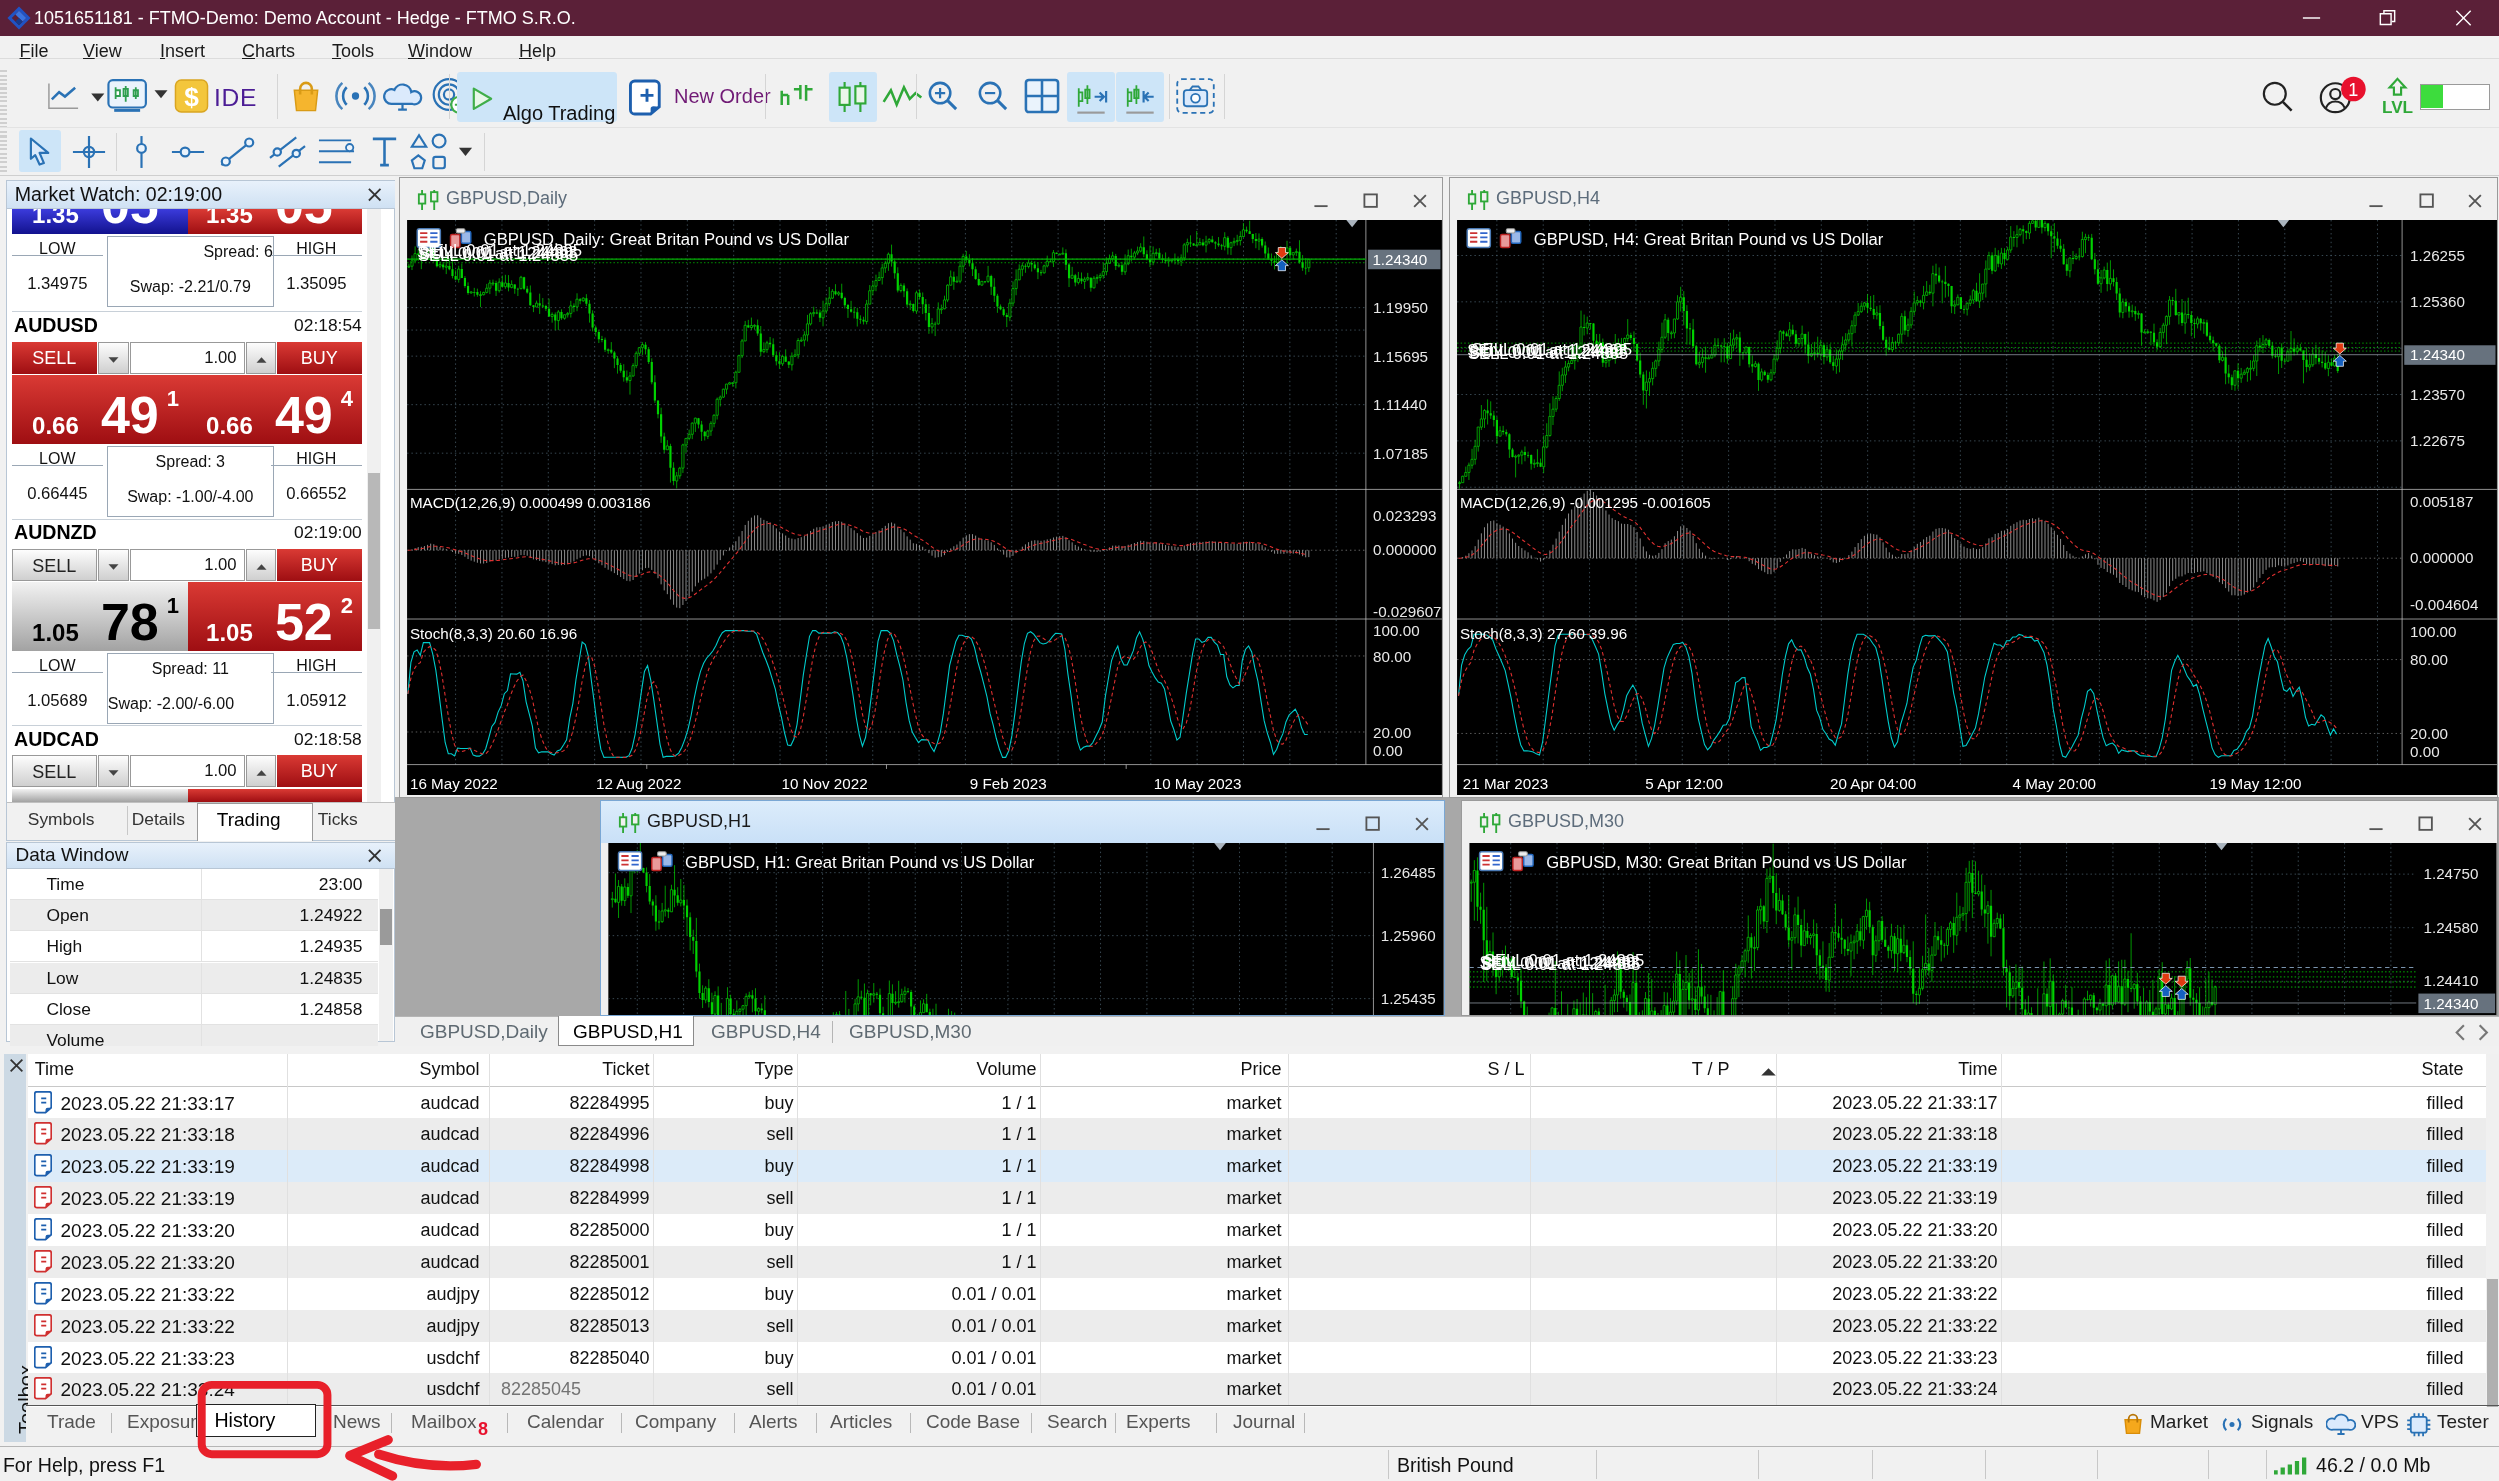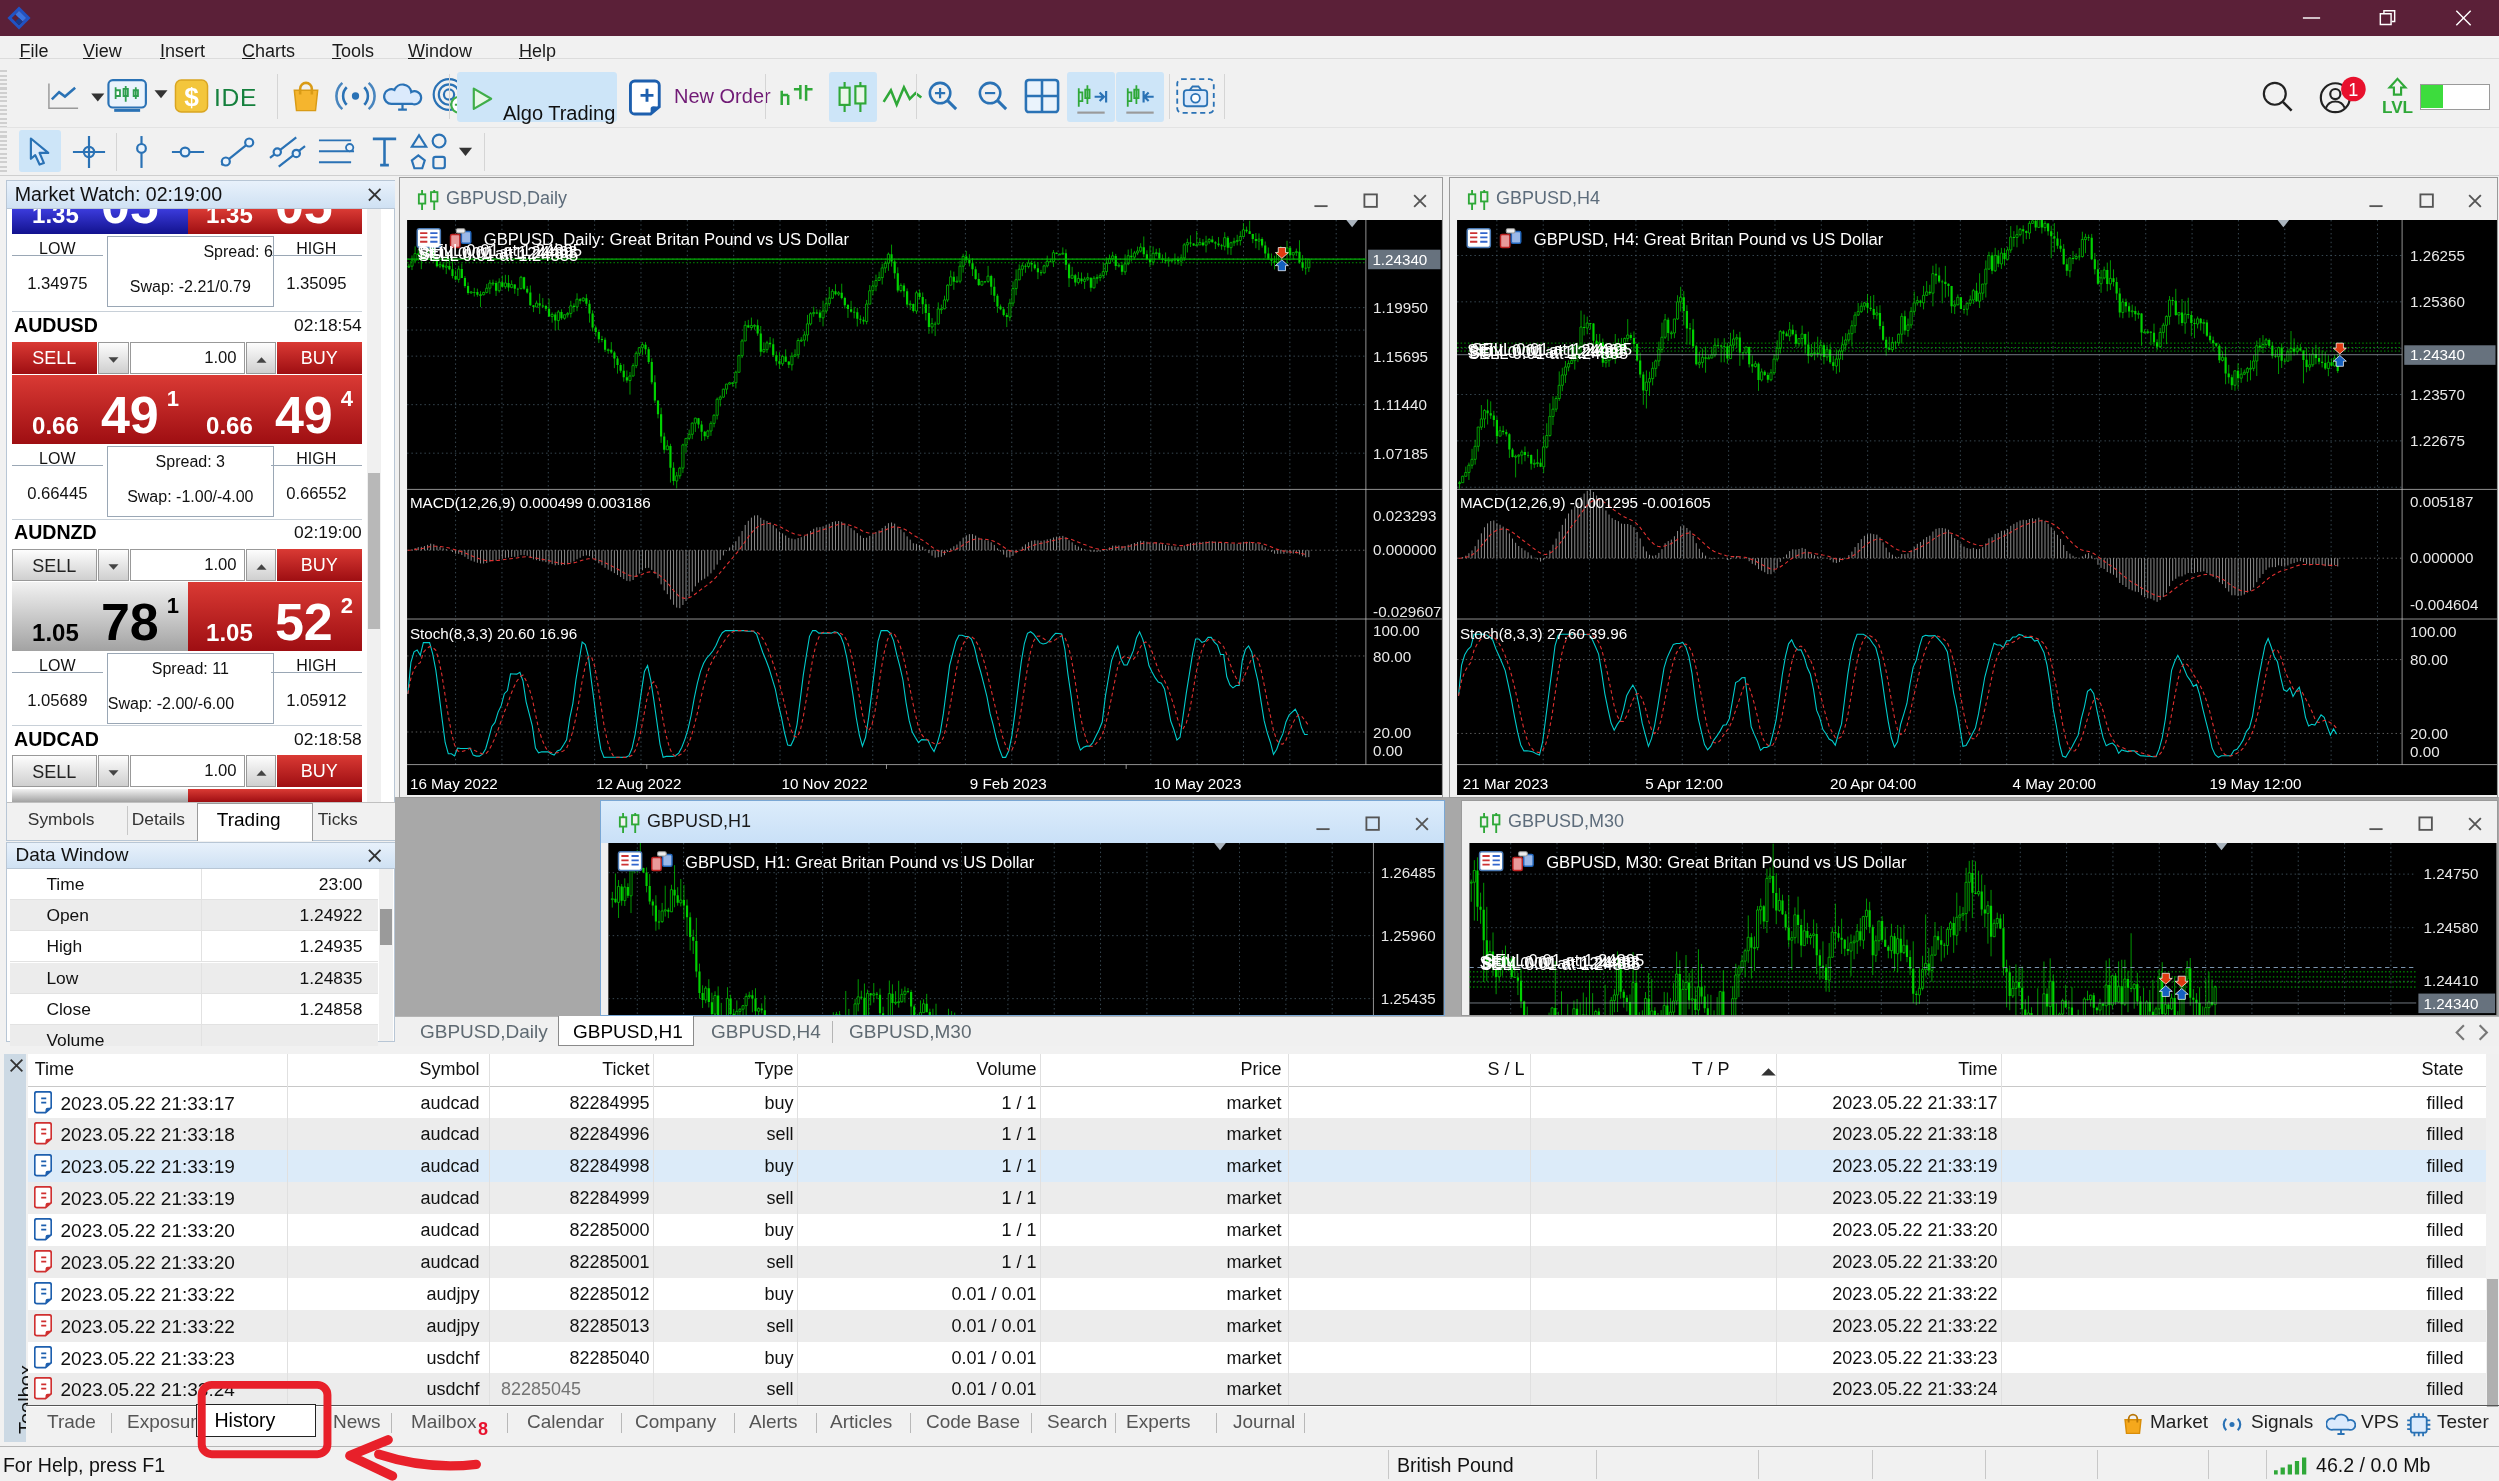--- a/index.html
+++ b/index.html
@@ -6,20 +6,21 @@
 .a{position:absolute;white-space:nowrap}
 svg{display:block}
 </style></head><body>
 <div class="a" style="left:0;top:0;width:2500px;height:36px;background:#5b2038">
 <svg class="a" style="left:5.8px;top:5px" width="26" height="26" viewBox="0 0 36 36">
 <path d="M18 2 L34 18 18 34 2 18Z" fill="#2053c4"></path>
 <path d="M18 8 L28 18 18 28 8 18Z" fill="#5b2038"></path>
 <path d="M18 8 L28 18 23 23 13 13Z" fill="#3a74e0"></path>
 <path d="M13 23 L18 28 23 23 18 18Z" fill="#163a8c"></path>
 </svg>
+<div class="a" style="left:34px;top:0;height:36px;line-height:36px;font-size:18px;color:#fff">1051651181 - FTMO-Demo: Demo Account - Hedge - FTMO S.R.O.</div>
 <svg class="a" style="left:2295px;top:0" width="33" height="36" viewBox="0 0 46 50">
       <path d="M11 25 H35" stroke="#fff" stroke-width="2"></path>
     </svg>
 <svg class="a" style="left:2371px;top:0" width="33" height="36" viewBox="0 0 46 50">
       <path d="M13 19 h15 v15 h-15 z" fill="none" stroke="#fff" stroke-width="2"></path>
       <path d="M18 19 v-4 h15 v15 h-4" fill="none" stroke="#fff" stroke-width="2"></path>
     </svg>
 <svg class="a" style="left:2447px;top:0" width="33" height="36" viewBox="0 0 46 50">
       <path d="M13 15 L33 35 M33 15 L13 35" stroke="#fff" stroke-width="2"></path>
     </svg>
@@ -43,21 +44,21 @@
 <svg class="a" style="left:107px;top:10px" width="72" height="38" viewBox="0 0 100 52">
 <rect x="2" y="4" width="52" height="38" rx="6" fill="#eaf3fc" stroke="#2a72b5" stroke-width="3"></rect>
 <path d="M12 30 V14 M12 18 h6 v8 h-6z M26 34 V12 M23 16 h6 v10 h-6z M40 30 V14 M37 18 h6 v8 h-6z" stroke="#2e9e4f" stroke-width="2.5" fill="#fff"></path>
 <path d="M10 46 H46" stroke="#2a72b5" stroke-width="4"></path>
 <path d="M66 18 l9 11 9-11z" fill="#333"></path>
 </svg>
 <svg class="a" style="left:174px;top:10px" width="35" height="38" viewBox="0 0 48 52">
 <rect x="2" y="4" width="44" height="44" rx="8" fill="#f3c63c" stroke="#d9a521" stroke-width="2"></rect>
 <text x="24" y="40" font-size="36" font-family="Liberation Sans" font-weight="bold" fill="#fff" text-anchor="middle">$</text>
 </svg>
-<div class="a" style="left:214px;top:0px;height:61px;line-height:61px;font-size:24.6px;color:#15803d;letter-spacing:0.7px">IDE</div>
+<div class="a" style="left:214px;top:0px;height:61px;line-height:61px;font-size:24.6px;color:#4c1d95;letter-spacing:0.7px">IDE</div>
 <div class="a" style="left:277px;top:7.2px;width:0.7px;height:45px;background:#d5d5d5"></div>
 <svg class="a" style="left:287px;top:10px" width="38" height="38" viewBox="0 0 52 52">
 <path d="M10 18 h32 l-3 28 h-26 z" fill="#f5b52e" stroke="#d99b16" stroke-width="2"></path>
 <path d="M18 24 v-8 a8 8 0 0 1 16 0 v8" fill="none" stroke="#d99b16" stroke-width="3.5"></path>
 </svg>
 <svg class="a" style="left:335px;top:10px" width="41" height="38" viewBox="0 0 56 52">
 <circle cx="28" cy="26" r="5" fill="#2a72b5"></circle>
 <path d="M16 14 a17 17 0 0 0 0 24 M40 14 a17 17 0 0 1 0 24" stroke="#2a72b5" stroke-width="3.5" fill="none"></path>
 <path d="M10 8 a24 24 0 0 0 0 36 M46 8 a24 24 0 0 1 0 36" stroke="#2a72b5" stroke-width="3.5" fill="none" opacity=".85"></path>
 </svg>

